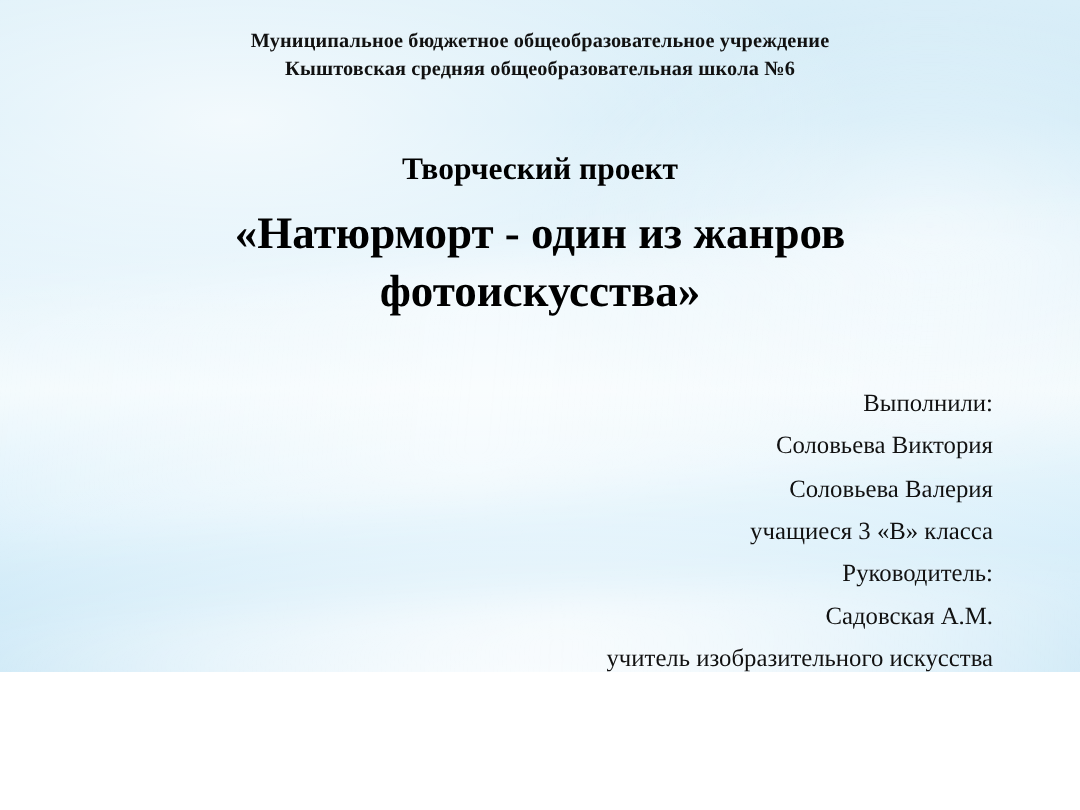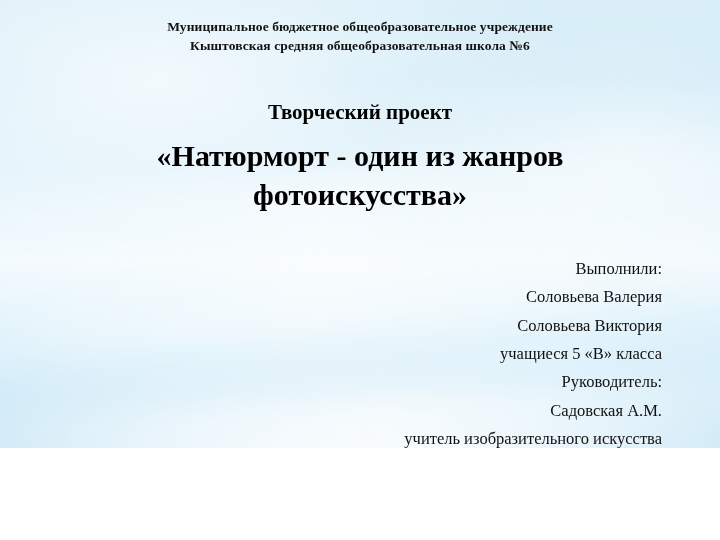--- a/index.html
+++ b/index.html
@@ -125,22 +125,22 @@
     <div class="title-block">
       <div class="title-kicker">Творческий проект</div>
       <div class="title-main">
         <div>«Натюрморт - один из жанров</div>
         <div>фотоискусства»</div>
       </div>
     </div>
 
     <div class="authors">
       <div>Выполнили:</div>
+      <div>Соловьева Виктория</div>
       <div>Соловьева Валерия</div>
-      <div>Соловьева Виктория</div>
-      <div>учащиеся 5 «В» класса</div>
+      <div>учащиеся 3 «В» класса</div>
       <div>Руководитель:</div>
       <div>Садовская А.М.</div>
       <div>учитель изобразительного искусства</div>
     </div>
 
   </div>
 </div>
 
 </body></html>

